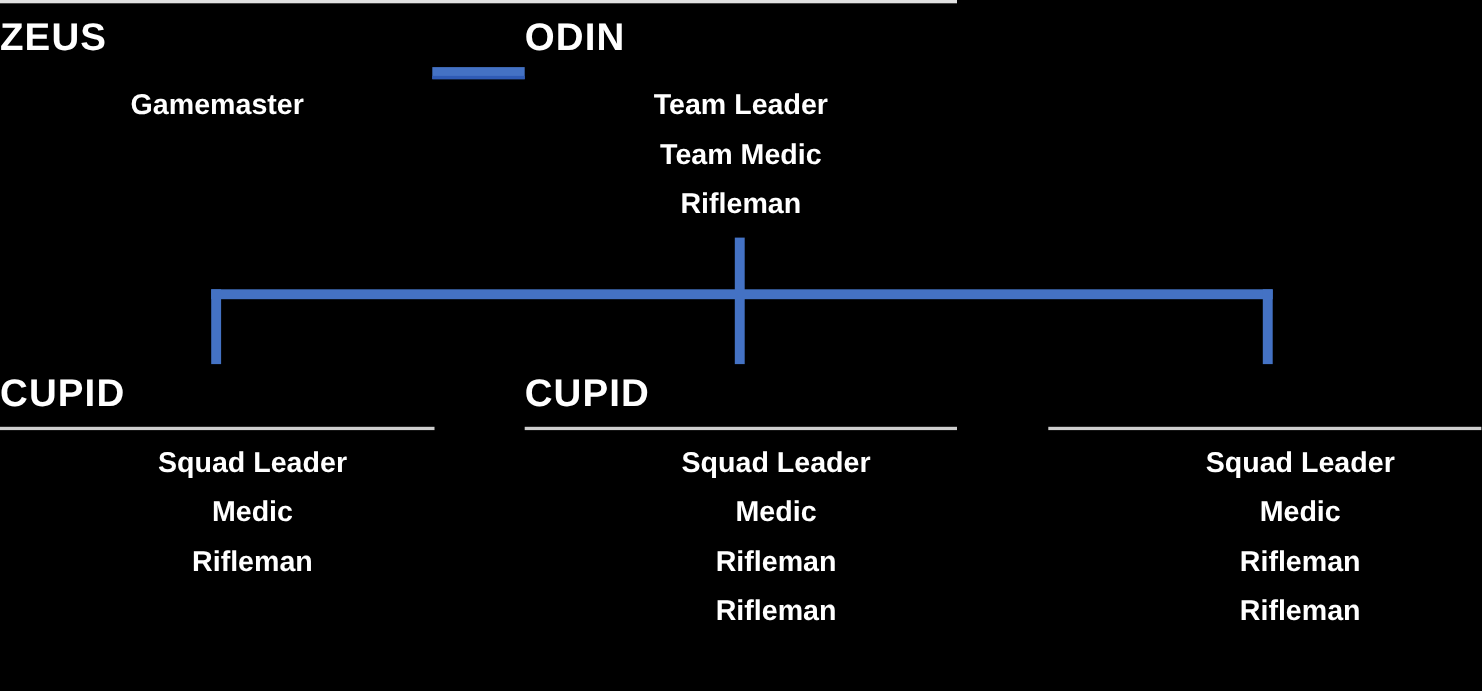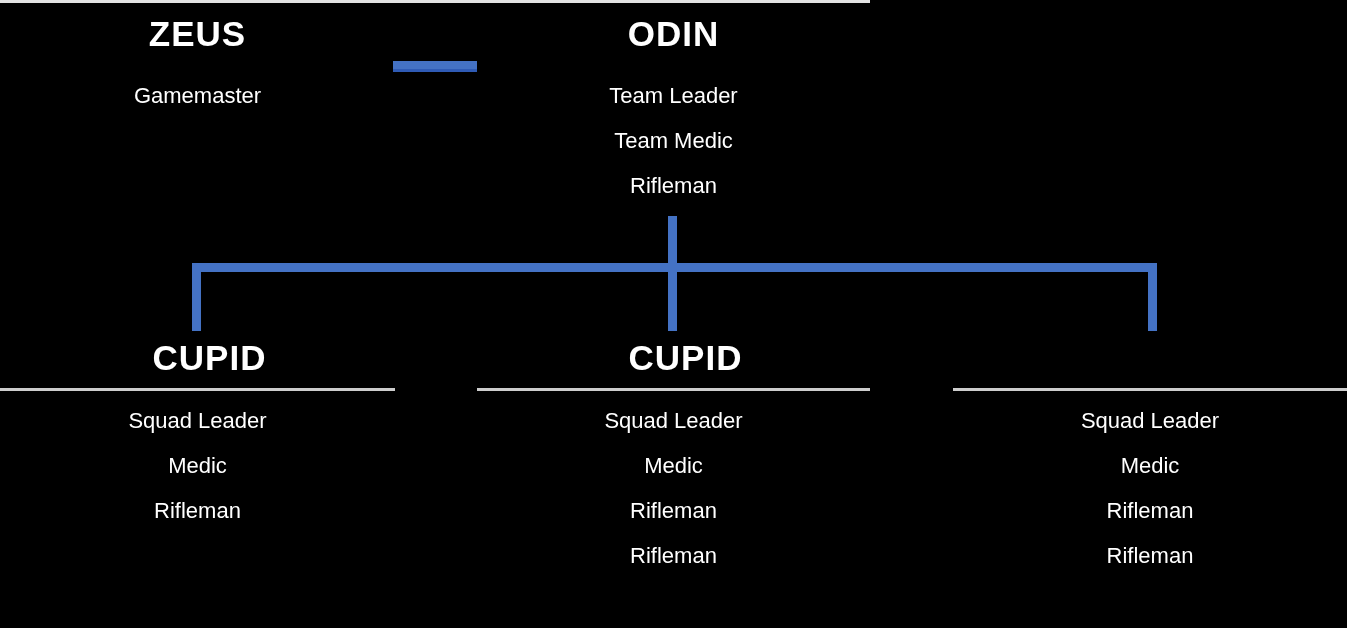--- a/index.html
+++ b/index.html
@@ -19,36 +19,35 @@
     position: relative;
     width: 1347px;
     height: 628px;
     background: var(--background);
     overflow: hidden;
     font-family: "Liberation Sans", sans-serif;
     color: var(--text-color);
   }
   .team-title {
     position: absolute;
-    text-align: center;
     font-size: 35px;
     line-height: 40px;
     font-weight: 700;
     letter-spacing: 1px;
     color: var(--text-color);
     white-space: nowrap;
   }
   .roles {
     position: absolute;
     text-align: center;
   }
   .role {
-    font-size: 22px;
+    font-size: 26px;
     line-height: 45px;
-    font-weight: 400;
+    font-weight: 700;
     color: var(--text-color);
     white-space: nowrap;
   }
   .hline {
     position: absolute;
     height: 3px;
   }
   .top-line {
     left: 0; top: 66; width: 870px;
     background: var(--underline-top);
@@ -75,22 +74,22 @@
   .conn-left  { left: 192px;  top: 263px; height: 68px; }
   .conn-right { left: 1148px; top: 263px; height: 68px; }
 
   
   .col-left   { left: 0;     width: 395px; }
   .col-mid    { left: 477px; width: 393px; }
   .col-right  { left: 953px; width: 394px; }
 
   .row-top-title    { top: 14px; }
   .row-top-roles    { top: 73px; }
-  .row-bottom-title { top: 338px; padding-left: 12px; }
-  .row-bottom-roles { top: 398px; }
+  .row-bottom-title { top: 338px; }
+  .row-bottom-roles { top: 398px; padding-left: 32px; }
 </style>
 </head>
 <body>
 
 <div class="canvas">
 
   <div class="hline top-line"></div>
   <div class="blue-seg"></div>
 
   <div class="team-title col-left row-top-title">ZEUS</div>

